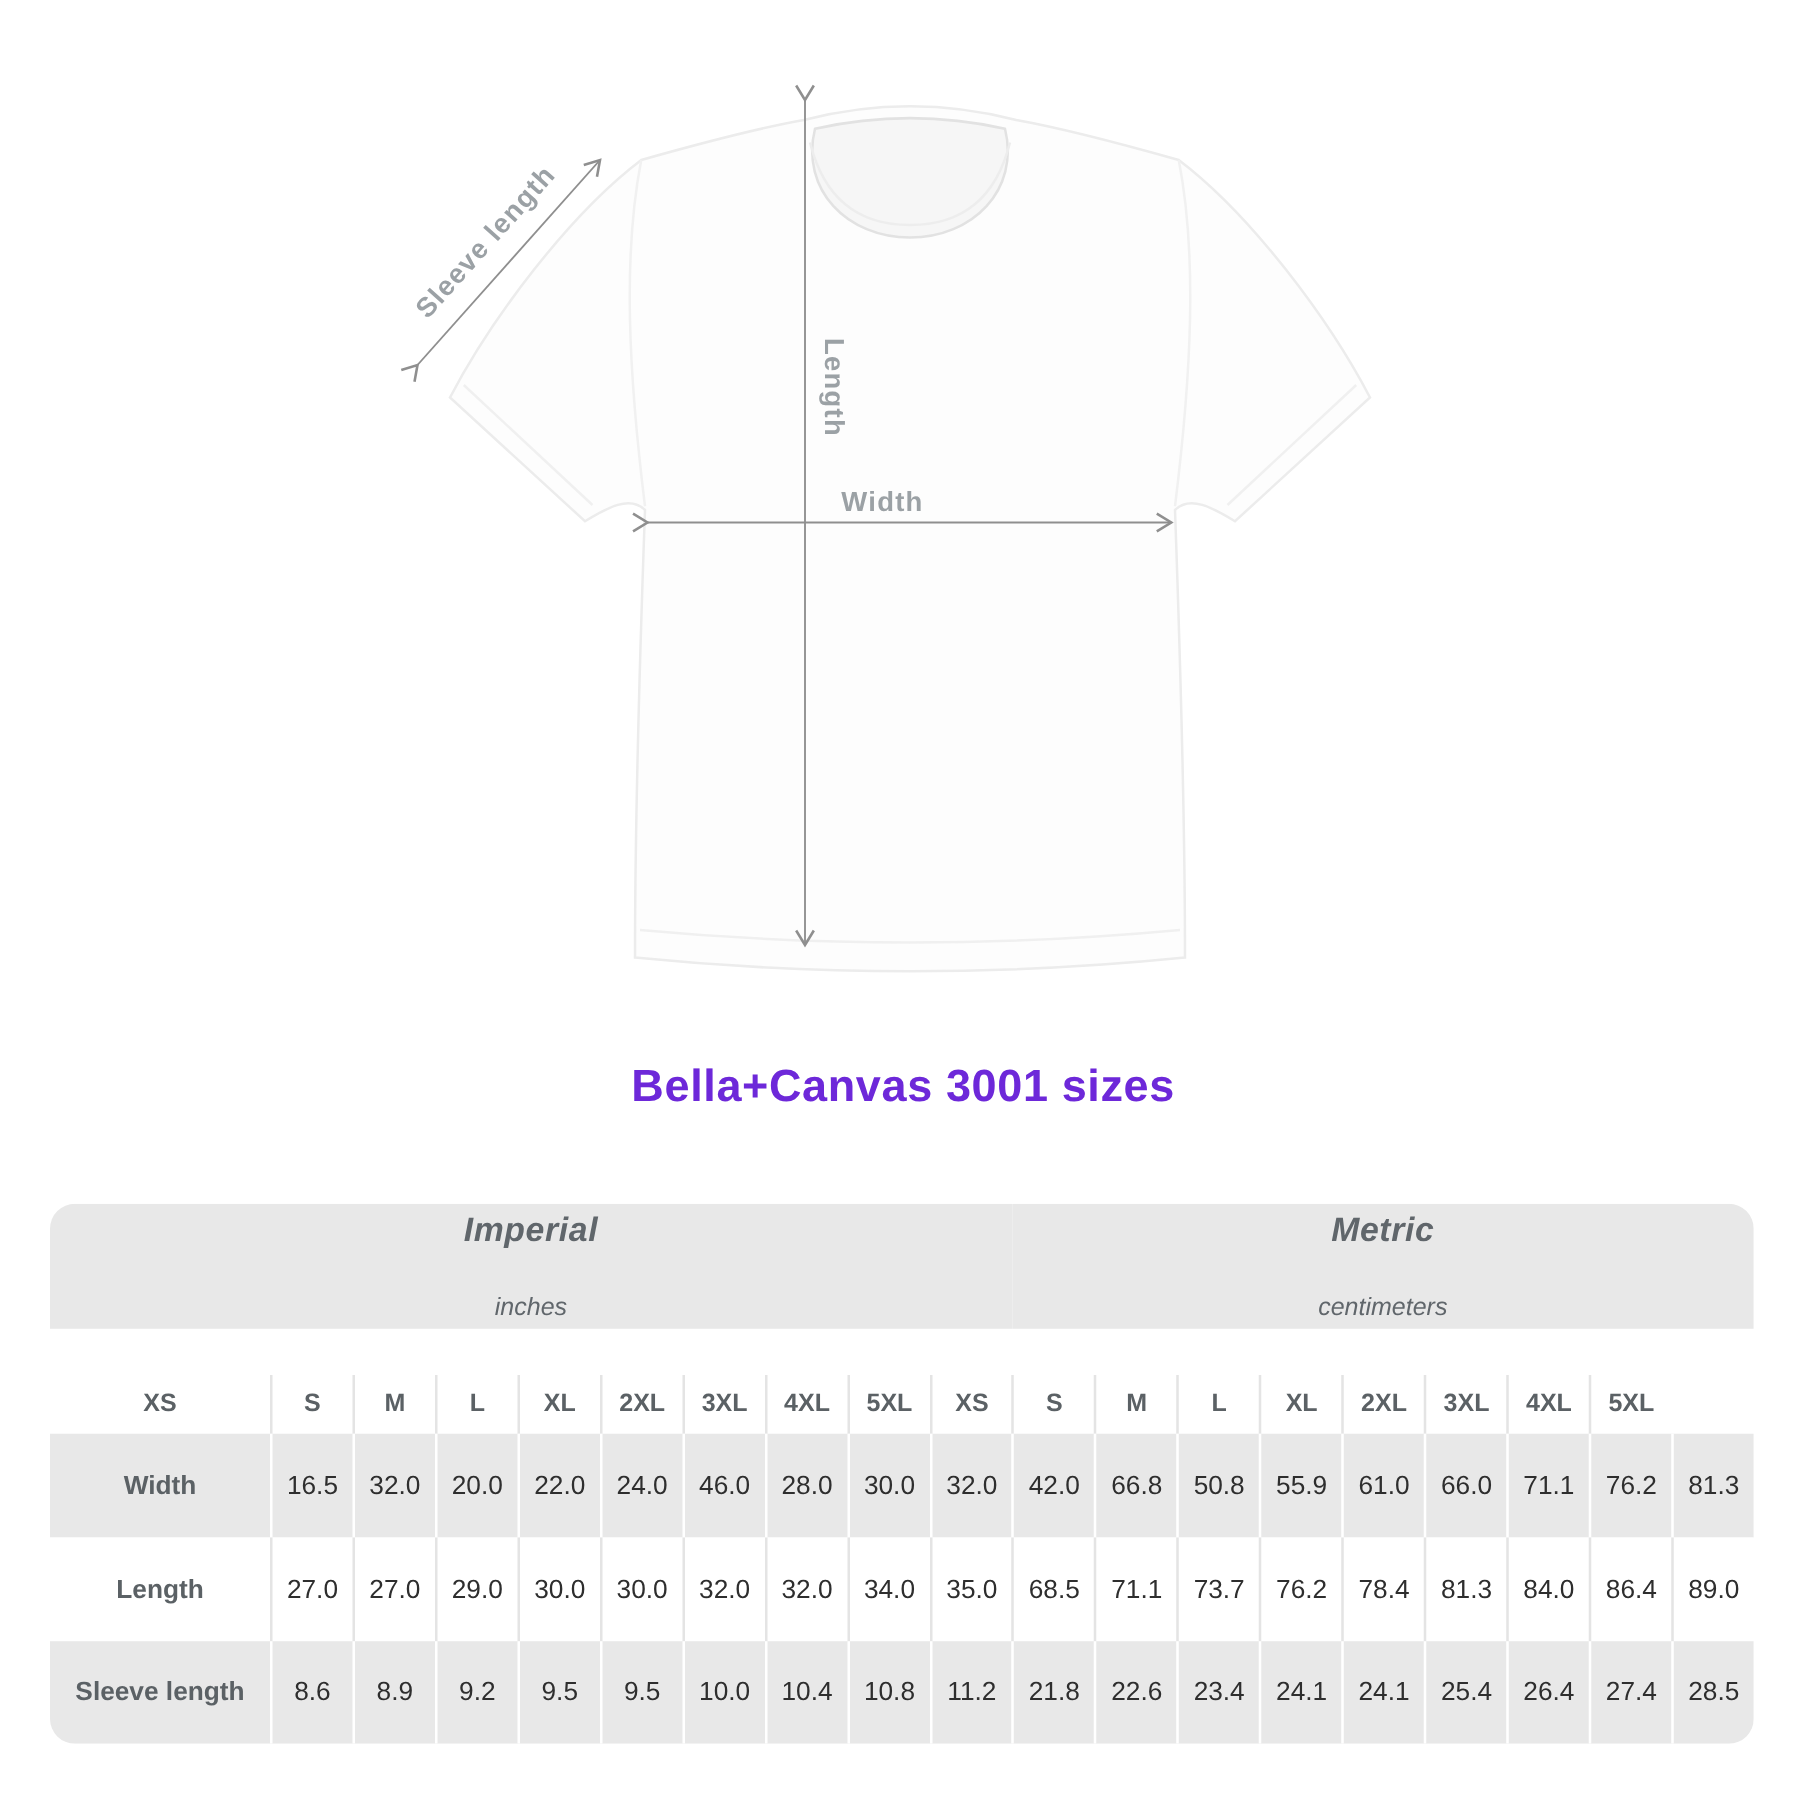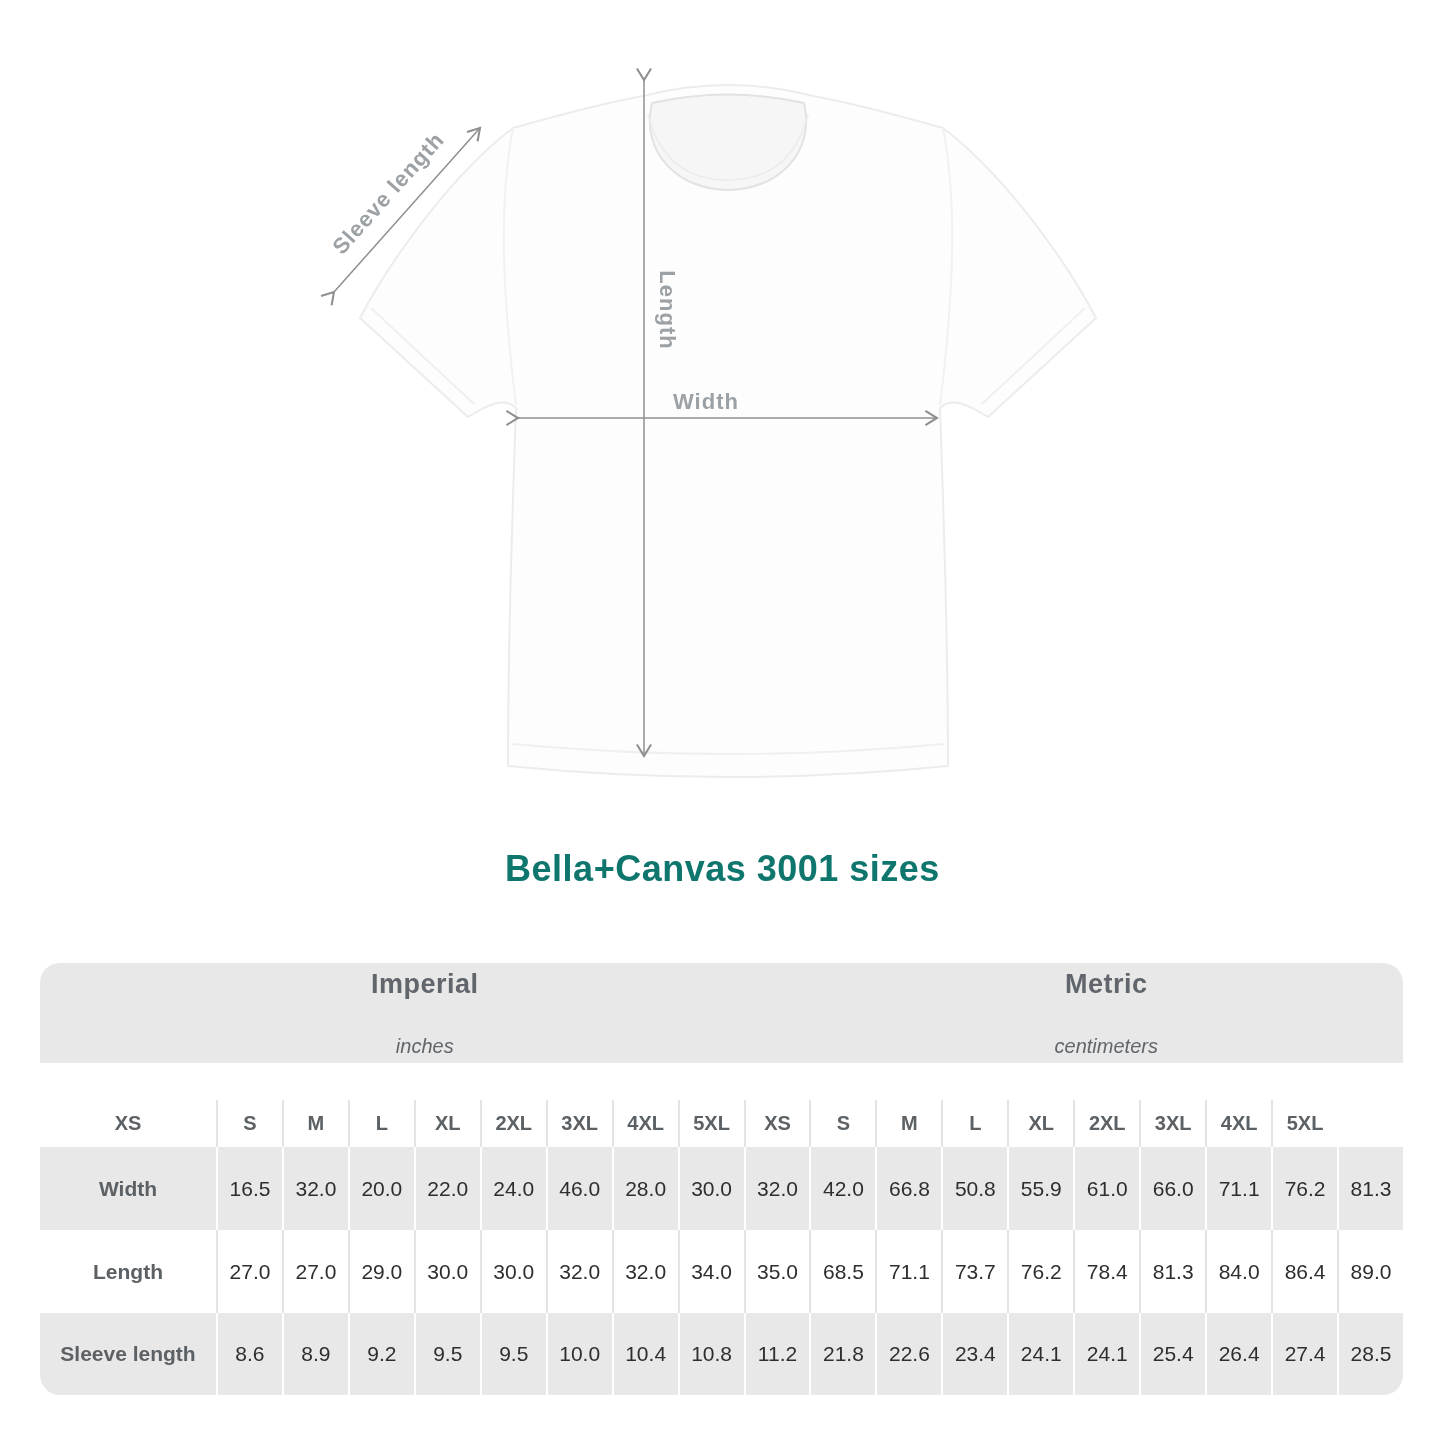--- a/index.html
+++ b/index.html
@@ -19,21 +19,21 @@
   }
 
   
   .title-block {
     position: absolute; left: 0; top: 848px;
     width: 1445px; text-align: center;
   }
   .page-title {
     margin: 0;
     font-size: 36px; font-weight: bold;
-    color: #0f766e; letter-spacing: 0.5px;
+    color: #6d28d9; letter-spacing: 0.5px;
   }
   .page-subtitle {
     margin: 7px 0 0 0;
     font-size: 21px; font-style: italic;
     color: #5a5a5a;
   }
 
   
   .size-table {
     position: absolute; left: 40px; top: 963px;
@@ -48,21 +48,21 @@
   .band { height: 100px; }
   .band-cell {
     background: #e8e8e8;
     display: flex; flex-direction: column;
     align-items: center; justify-content: center;
     gap: 7px;
   }
   .band-cell.imperial { grid-column: 1 / span 10; }
   .band-cell.metric   { grid-column: 11 / span 9; }
   .band-title {
-    font-size: 27px; font-weight: bold; 
+    font-size: 27px; font-weight: bold; font-style: italic;
     color: #60666b; letter-spacing: 0.5px;
   }
   .band-unit {
     font-size: 20px; font-style: italic;
     color: #60666b;
     margin-top: 28px;
   }
 
   .size-row { height: 84px; background: #ffffff; --sep: #e4e4e4; }
   .row-gray  { background: #e8e8e8; --sep: #ffffff; height: 83px; }

